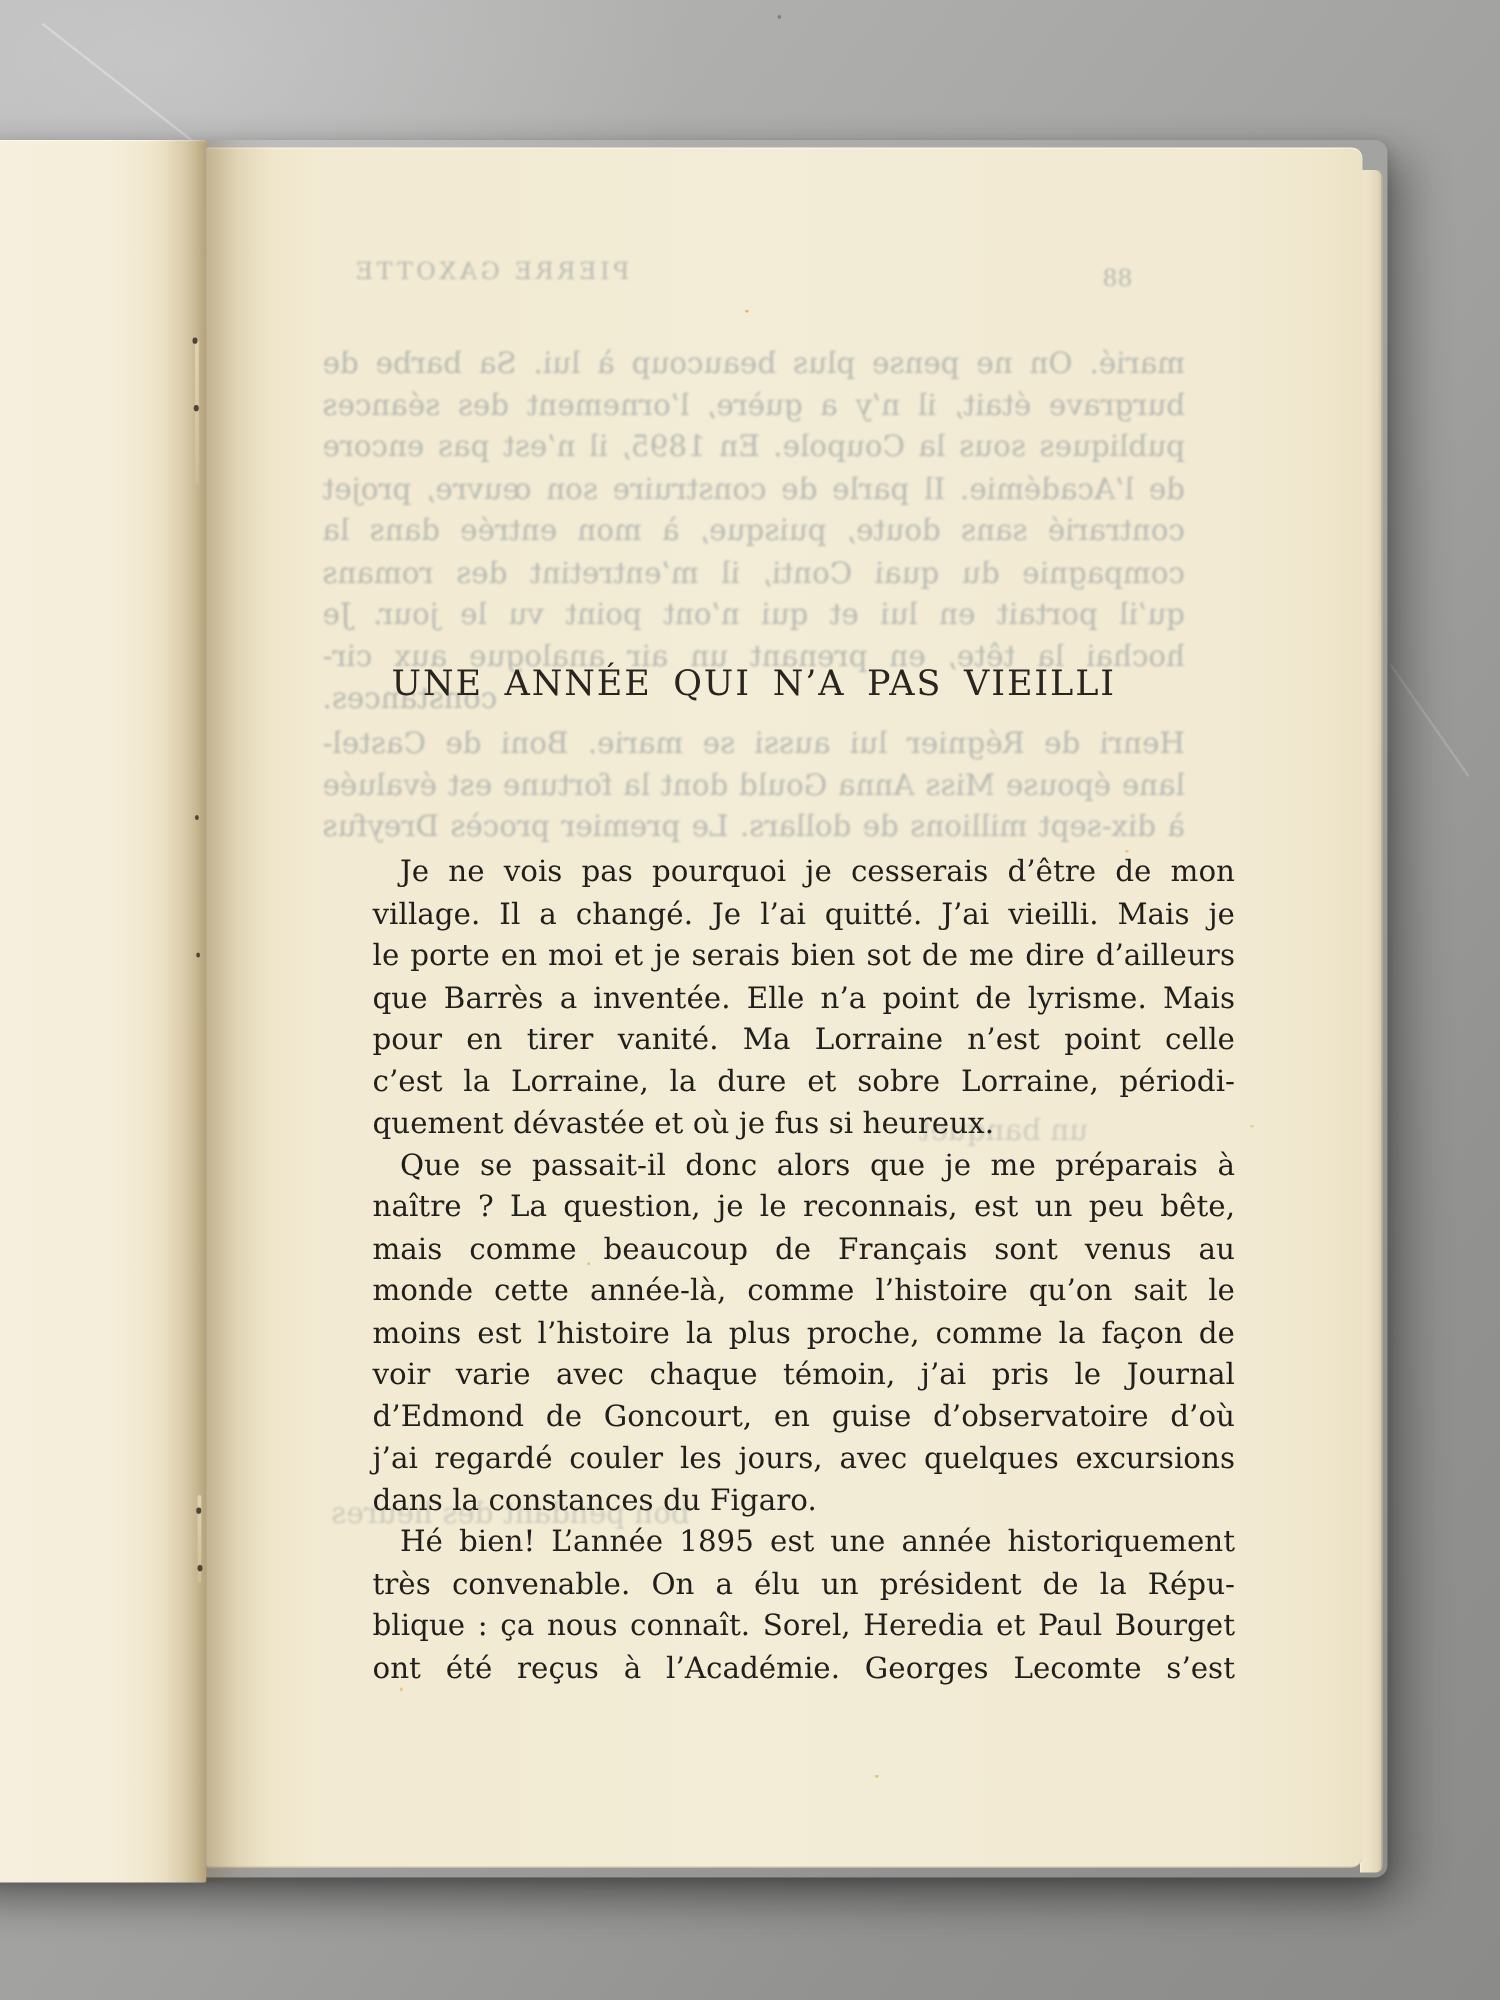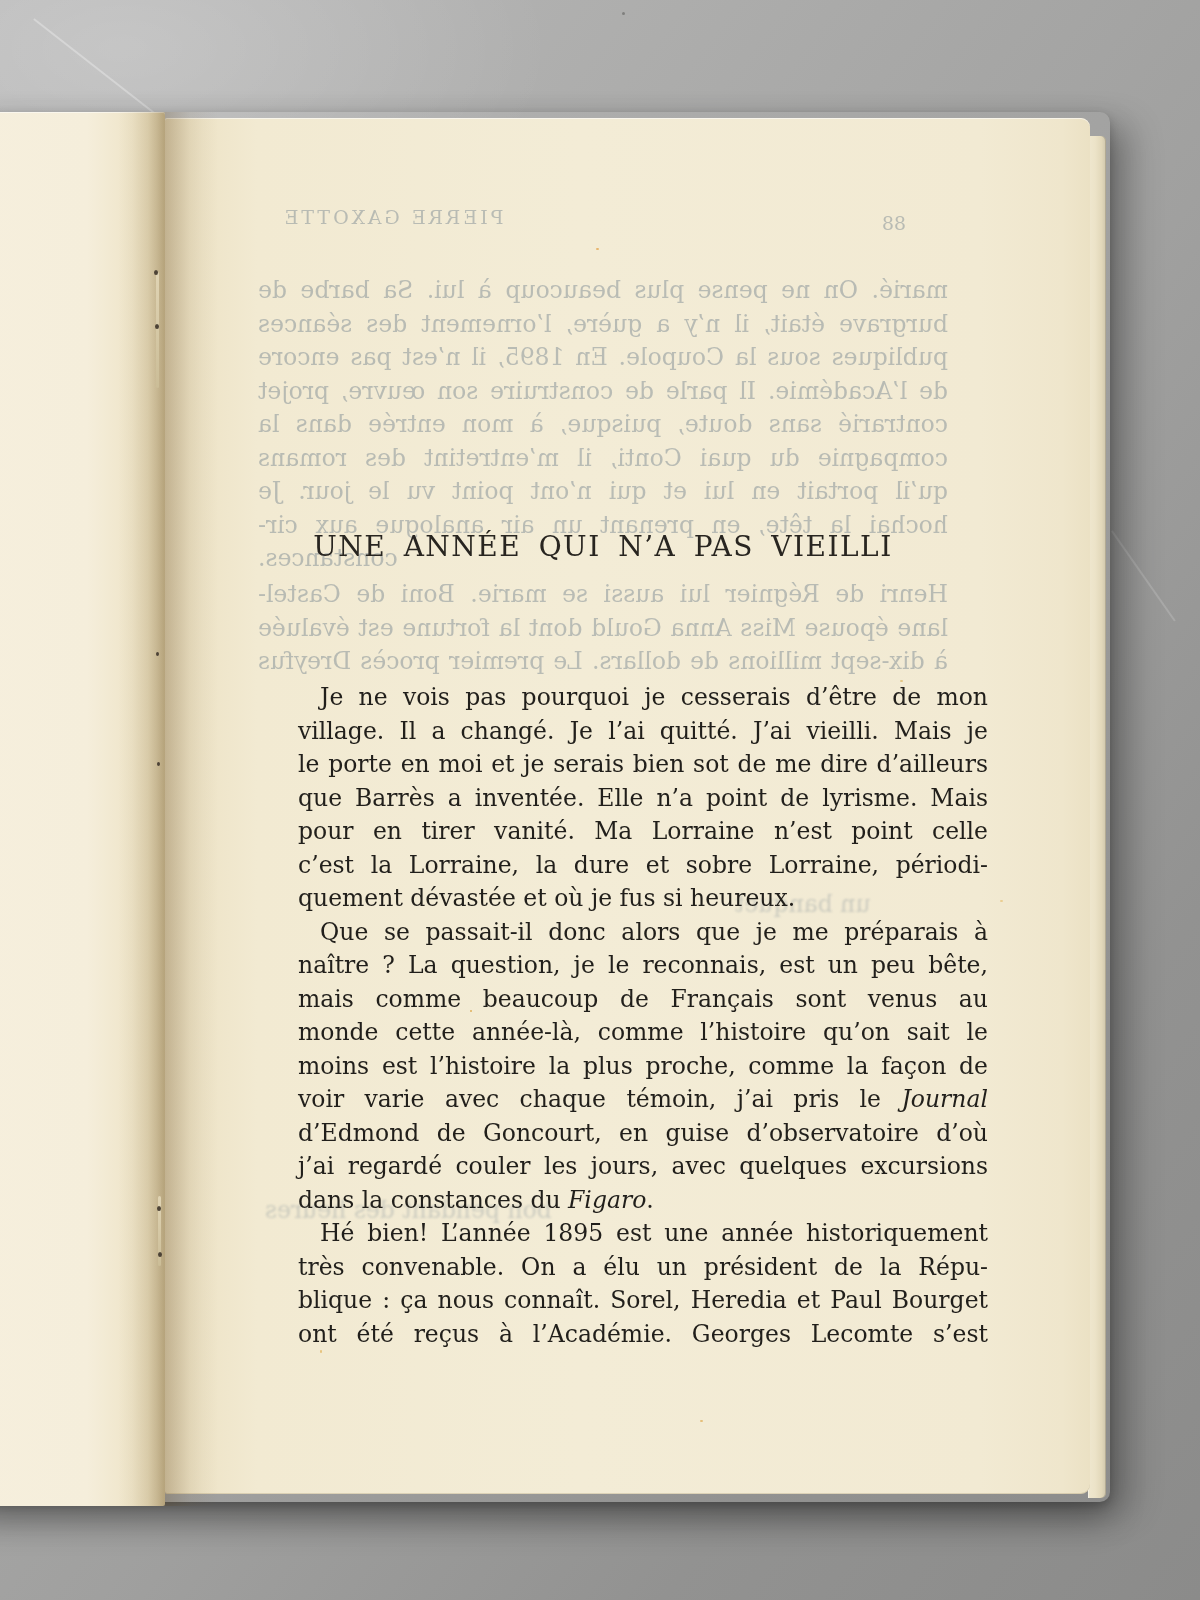--- a/index.html
+++ b/index.html
@@ -33,21 +33,21 @@
   .fleck{position:absolute;border-radius:40%;opacity:.65;}
   
   .layer{position:absolute;}
   .ink{color:#211f1b;}
   .page-title{position:absolute;left:93px;width:690px;text-align:center;
     font-size:28px;letter-spacing:1.5px;word-spacing:7px;color:#282520;}
   .tl{height:33.5px;line-height:33.5px;font-size:23.5px;white-space:nowrap;}
   .just .tl, .tl.j{white-space:normal;text-align:justify;text-align-last:justify;}
   .tl.nj{text-align:left;text-align-last:left;white-space:nowrap;}
   .tl.ind{padding-left:22px;}
-  .it{font-style:italic;}
+  .it{}
   .mirror{transform:scaleX(-1);}
   .bleed{color:rgba(104,122,137,.42);filter:blur(.7px);}
   .bleed-soft{color:rgba(104,122,137,.27);filter:blur(.8px);}
   .bleed-head{font-size:19px;letter-spacing:3px;text-align:center;line-height:30px;}
   .bleed-num{font-size:19px;line-height:30px;text-align:left;}
   .alignR{text-align:right;text-align-last:right;}
 </style>
 </head>
 <body>
 

